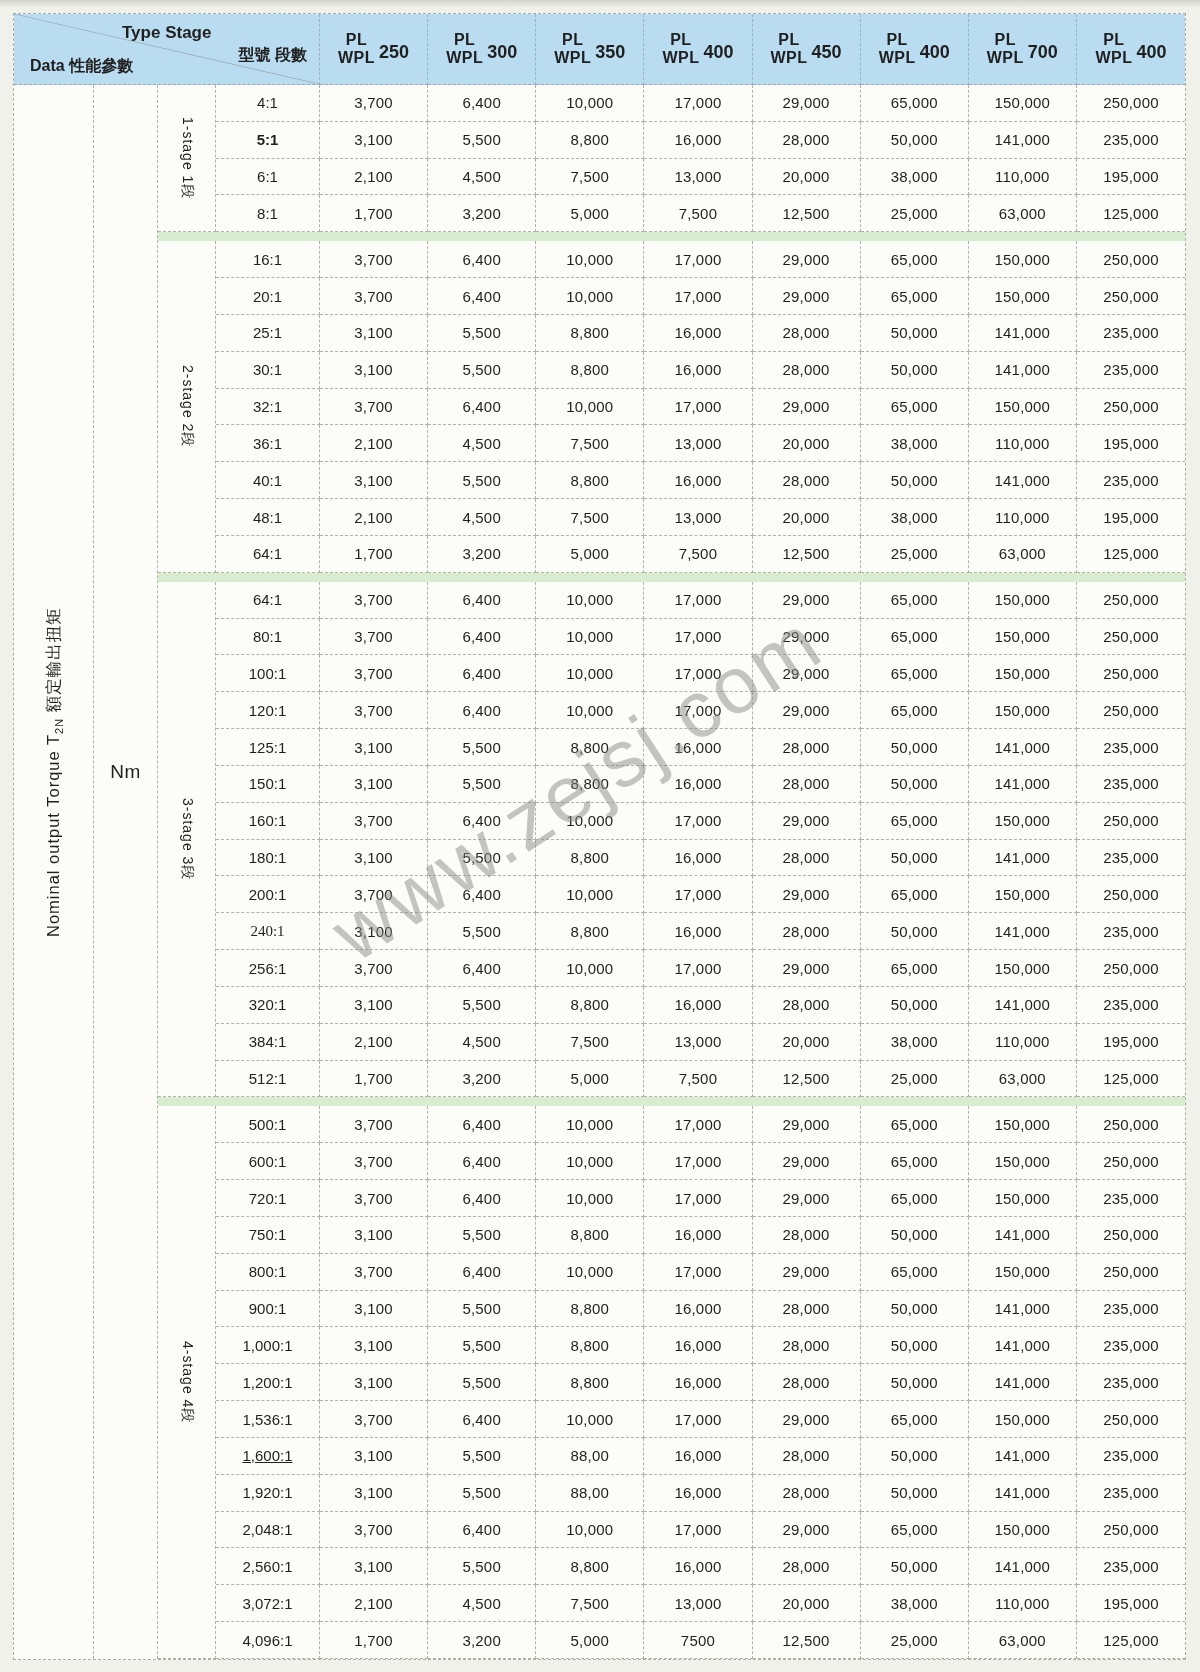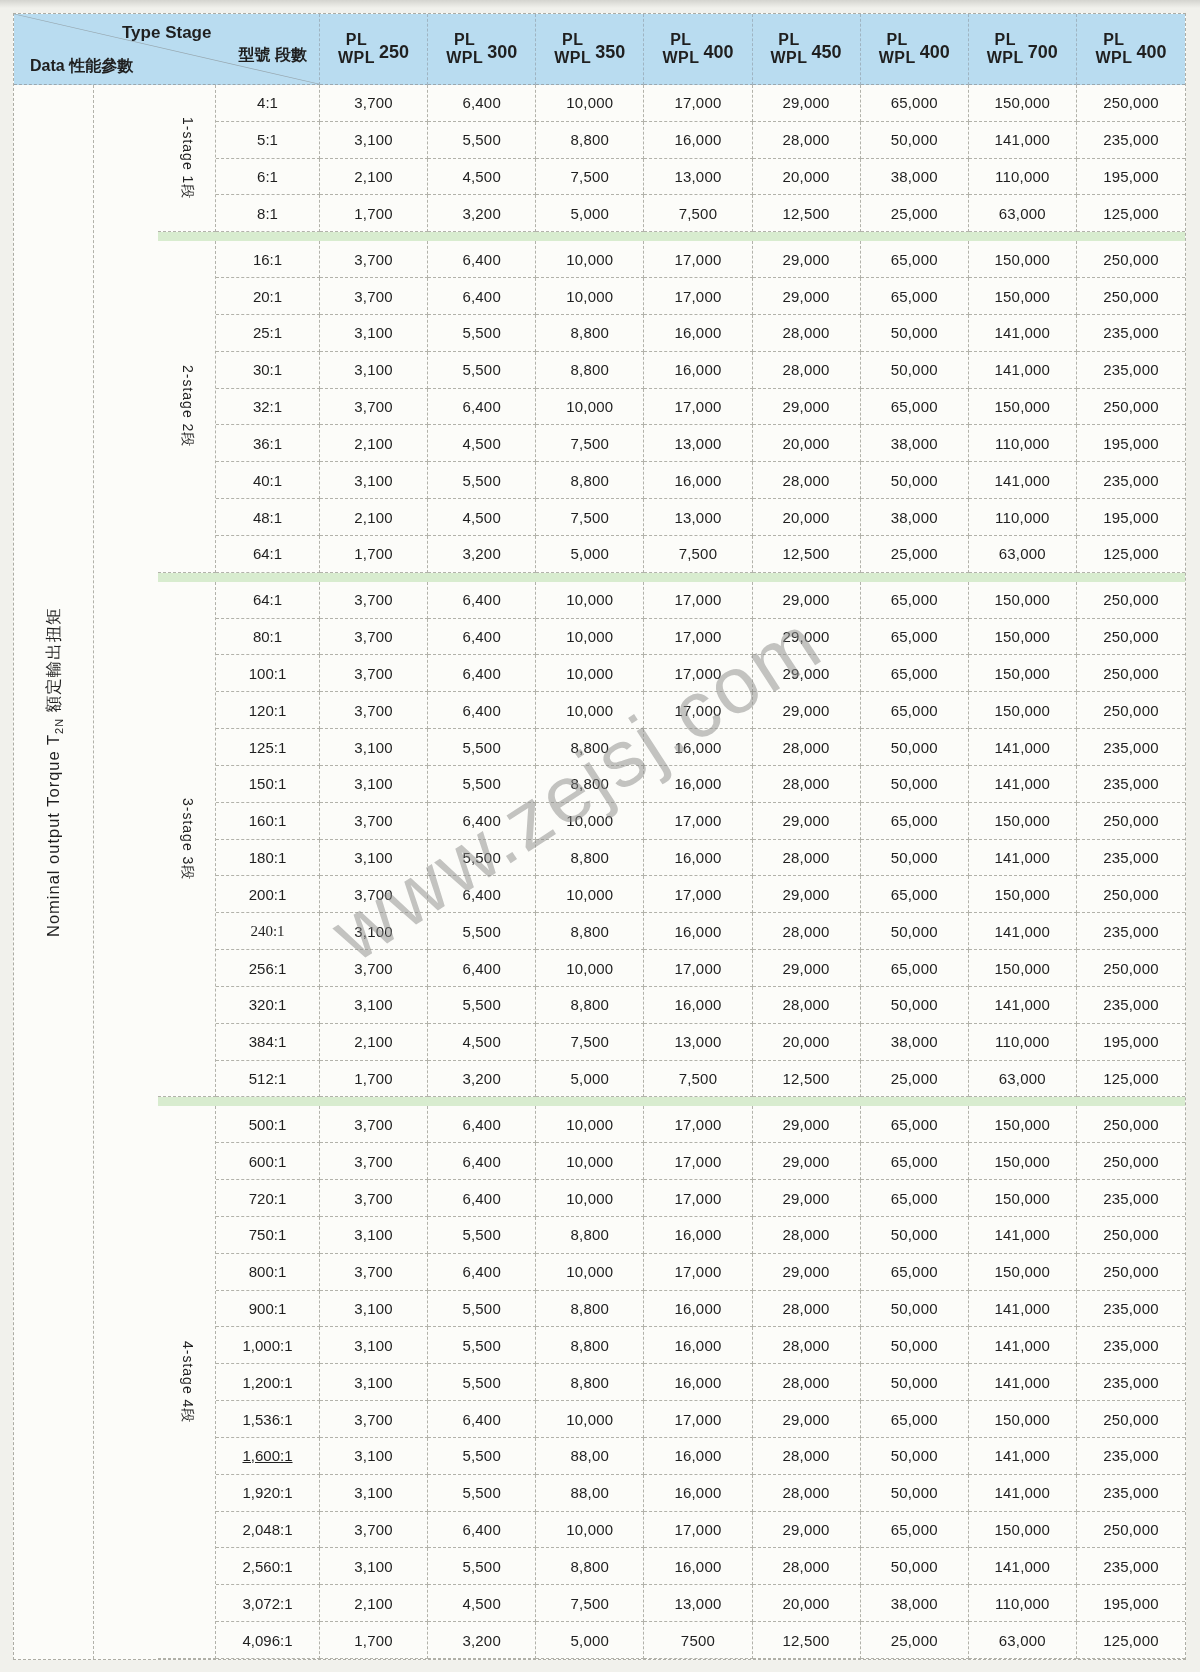--- a/index.html
+++ b/index.html
@@ -75,20 +75,23 @@
     </svg>
     <div class="t1">Type Stage</div>
     <div class="t2">型號 段數</div>
     <div class="t3">Data 性能參數</div>
   </div>
 
   <div class="cell spanv" id="torqueCell" style="grid-area: 2 / 1 / 47;">
     <div class="torque-inner"><span>Nominal output Torque T</span><sub>2N</sub><span> 額定輸出扭矩</span></div>
   </div>
 
+  <div class="cell spanv" id="nmCell" style="grid-area: 2 / 2 / 47;">
+    <div class="nm-inner">Nm</div>
+  </div>
 
 <div class="hcell" style="grid-area: 1 / 5;">
       <div class="hcol">
         <div class="plwpl">
           <div>PL</div>
           <div>WPL</div>
         </div>
         <span class="hsize">250</span>
       </div>
     </div>
@@ -160,21 +163,21 @@
     </div>
     <div class="cell ratio" style="grid-area: 2 / 4;">4:1</div>
     <div class="cell val" style="grid-area: 2 / 5;">3,700</div>
     <div class="cell val" style="grid-area: 2 / 6;">6,400</div>
     <div class="cell val" style="grid-area: 2 / 7;">10,000</div>
     <div class="cell val" style="grid-area: 2 / 8;">17,000</div>
     <div class="cell val" style="grid-area: 2 / 9;">29,000</div>
     <div class="cell val" style="grid-area: 2 / 10;">65,000</div>
     <div class="cell val" style="grid-area: 2 / 11;">150,000</div>
     <div class="cell val lastcol" style="grid-area: 2 / 12;">250,000</div>
-    <div class="cell ratio" style="grid-area: 3 / 4;">5:1</div>
+    <div class="cell ratio" style="grid-area: 3 / 4; font-weight: bold;">5:1</div>
     <div class="cell val" style="grid-area: 3 / 5;">3,100</div>
     <div class="cell val" style="grid-area: 3 / 6;">5,500</div>
     <div class="cell val" style="grid-area: 3 / 7;">8,800</div>
     <div class="cell val" style="grid-area: 3 / 8;">16,000</div>
     <div class="cell val" style="grid-area: 3 / 9;">28,000</div>
     <div class="cell val" style="grid-area: 3 / 10;">50,000</div>
     <div class="cell val" style="grid-area: 3 / 11;">141,000</div>
     <div class="cell val lastcol" style="grid-area: 3 / 12;">235,000</div>
     <div class="cell ratio" style="grid-area: 4 / 4;">6:1</div>
     <div class="cell val" style="grid-area: 4 / 5;">2,100</div>

